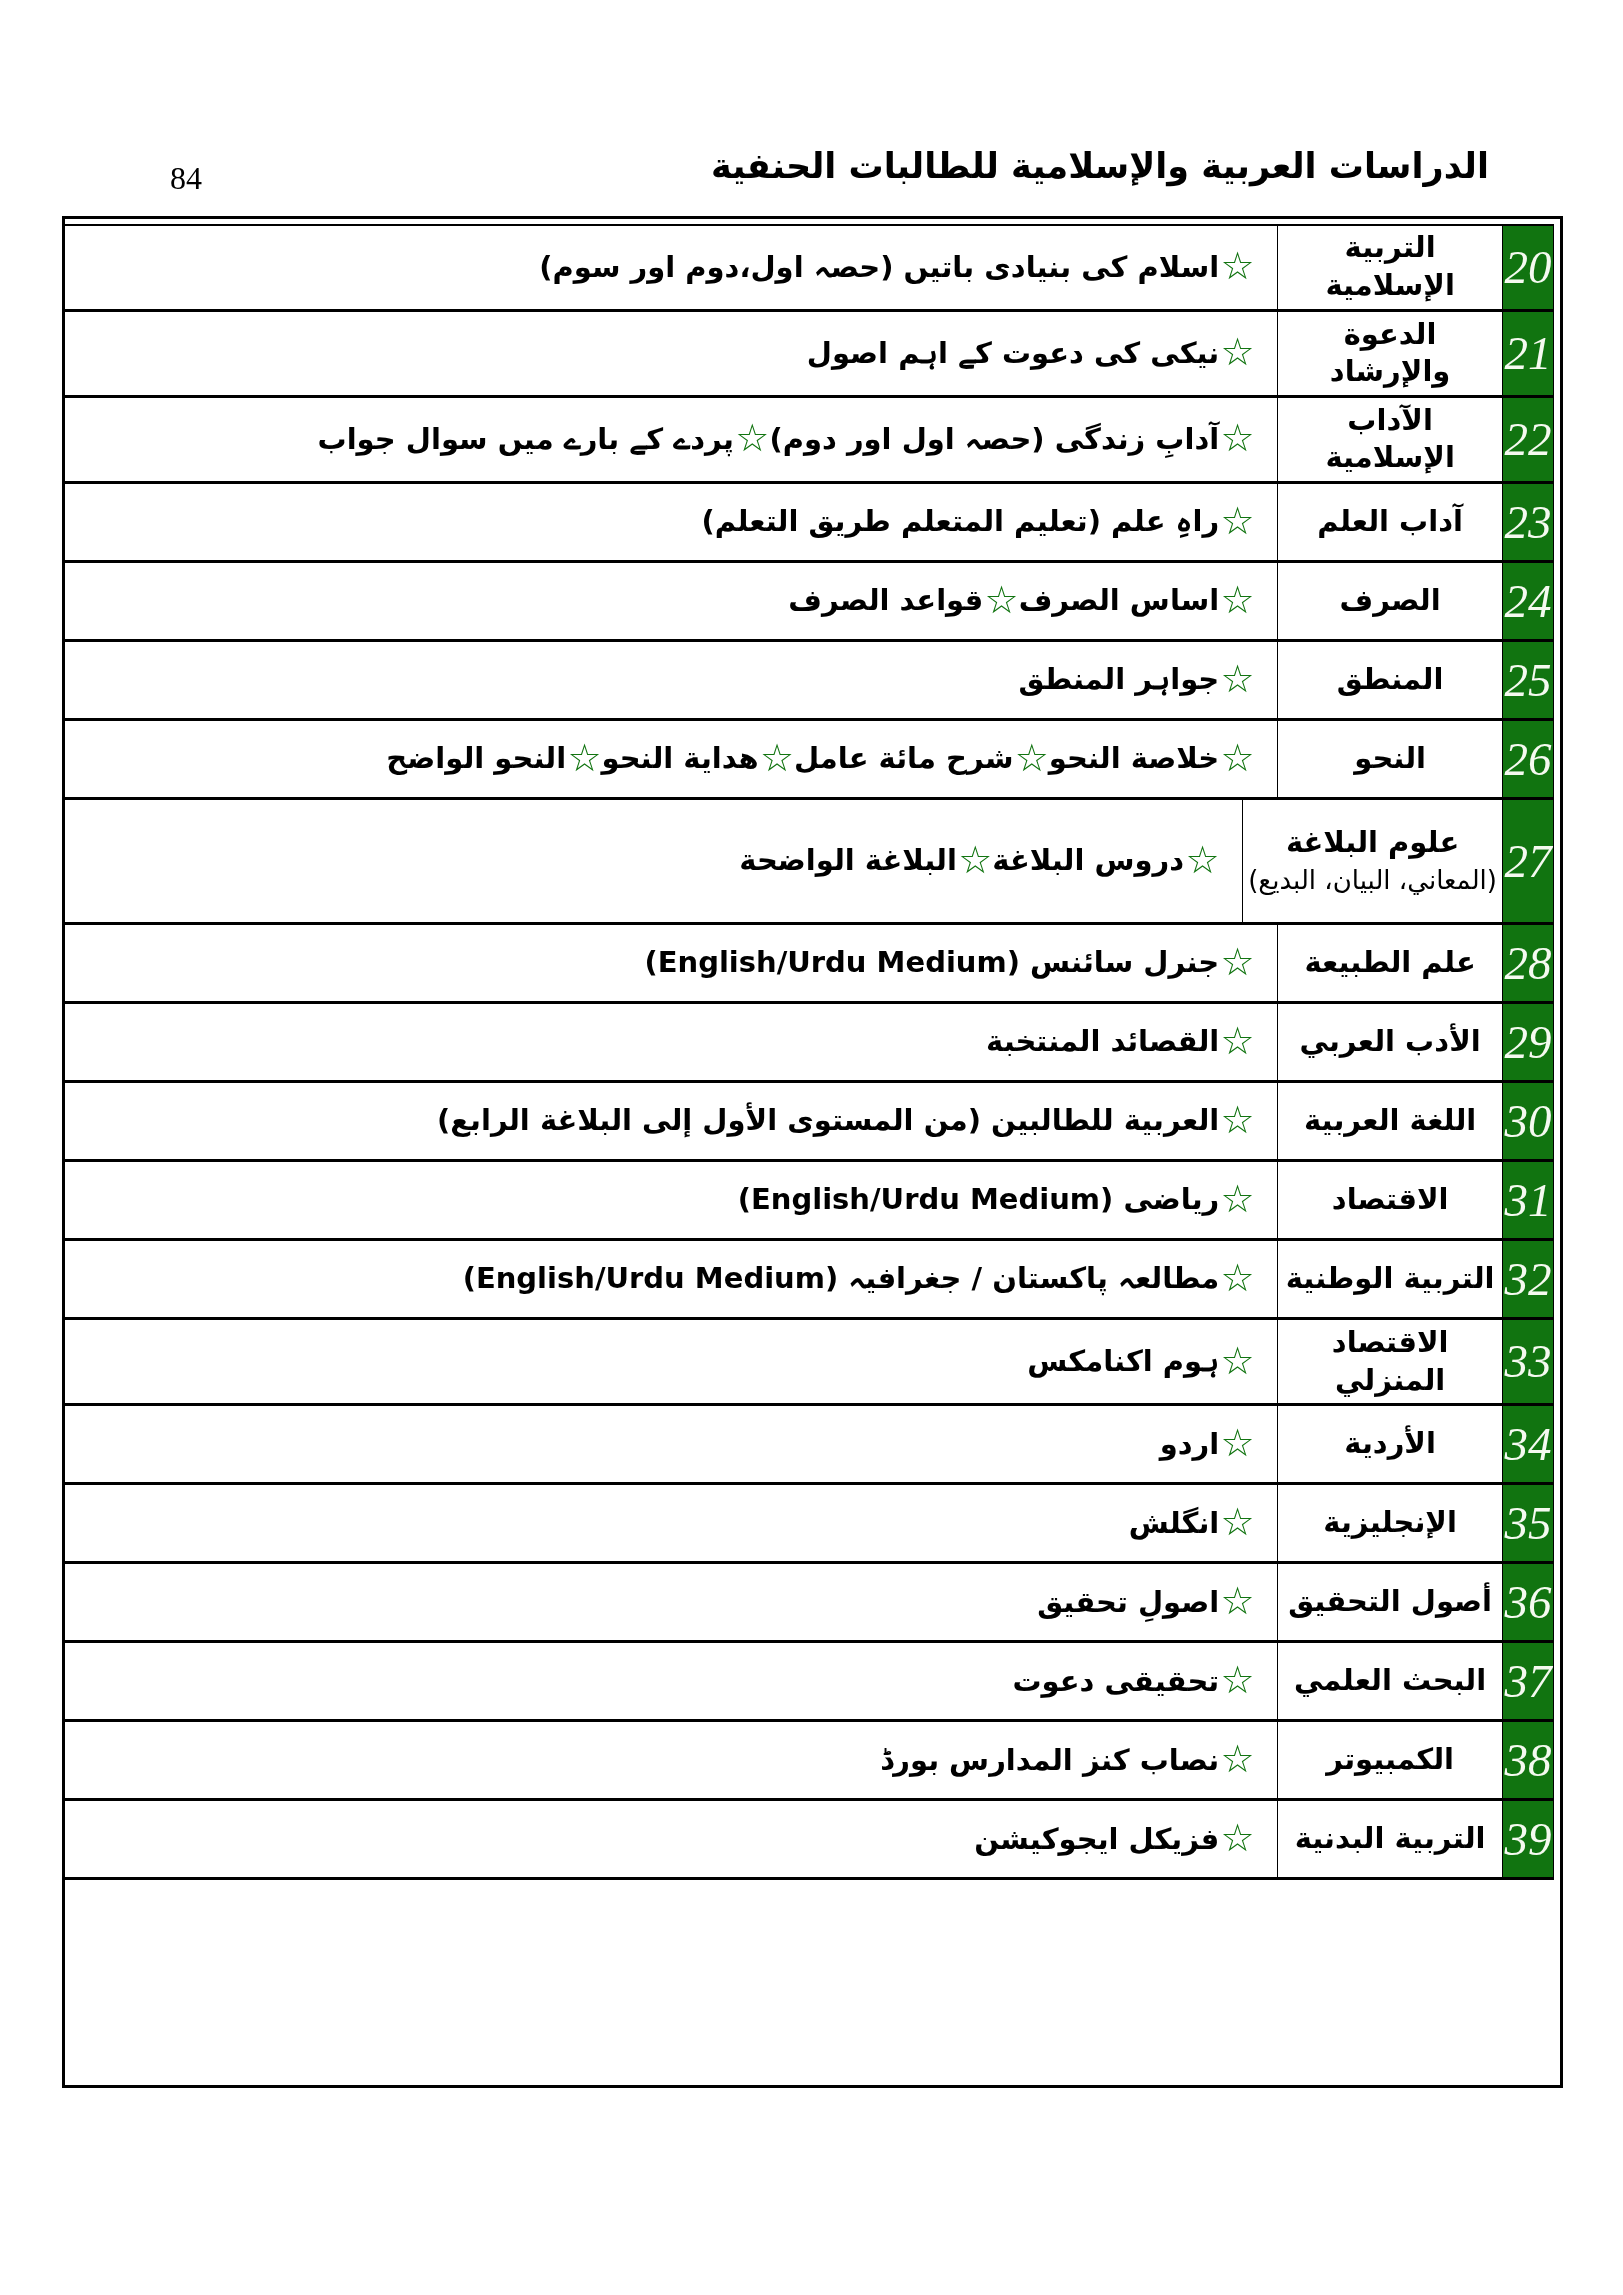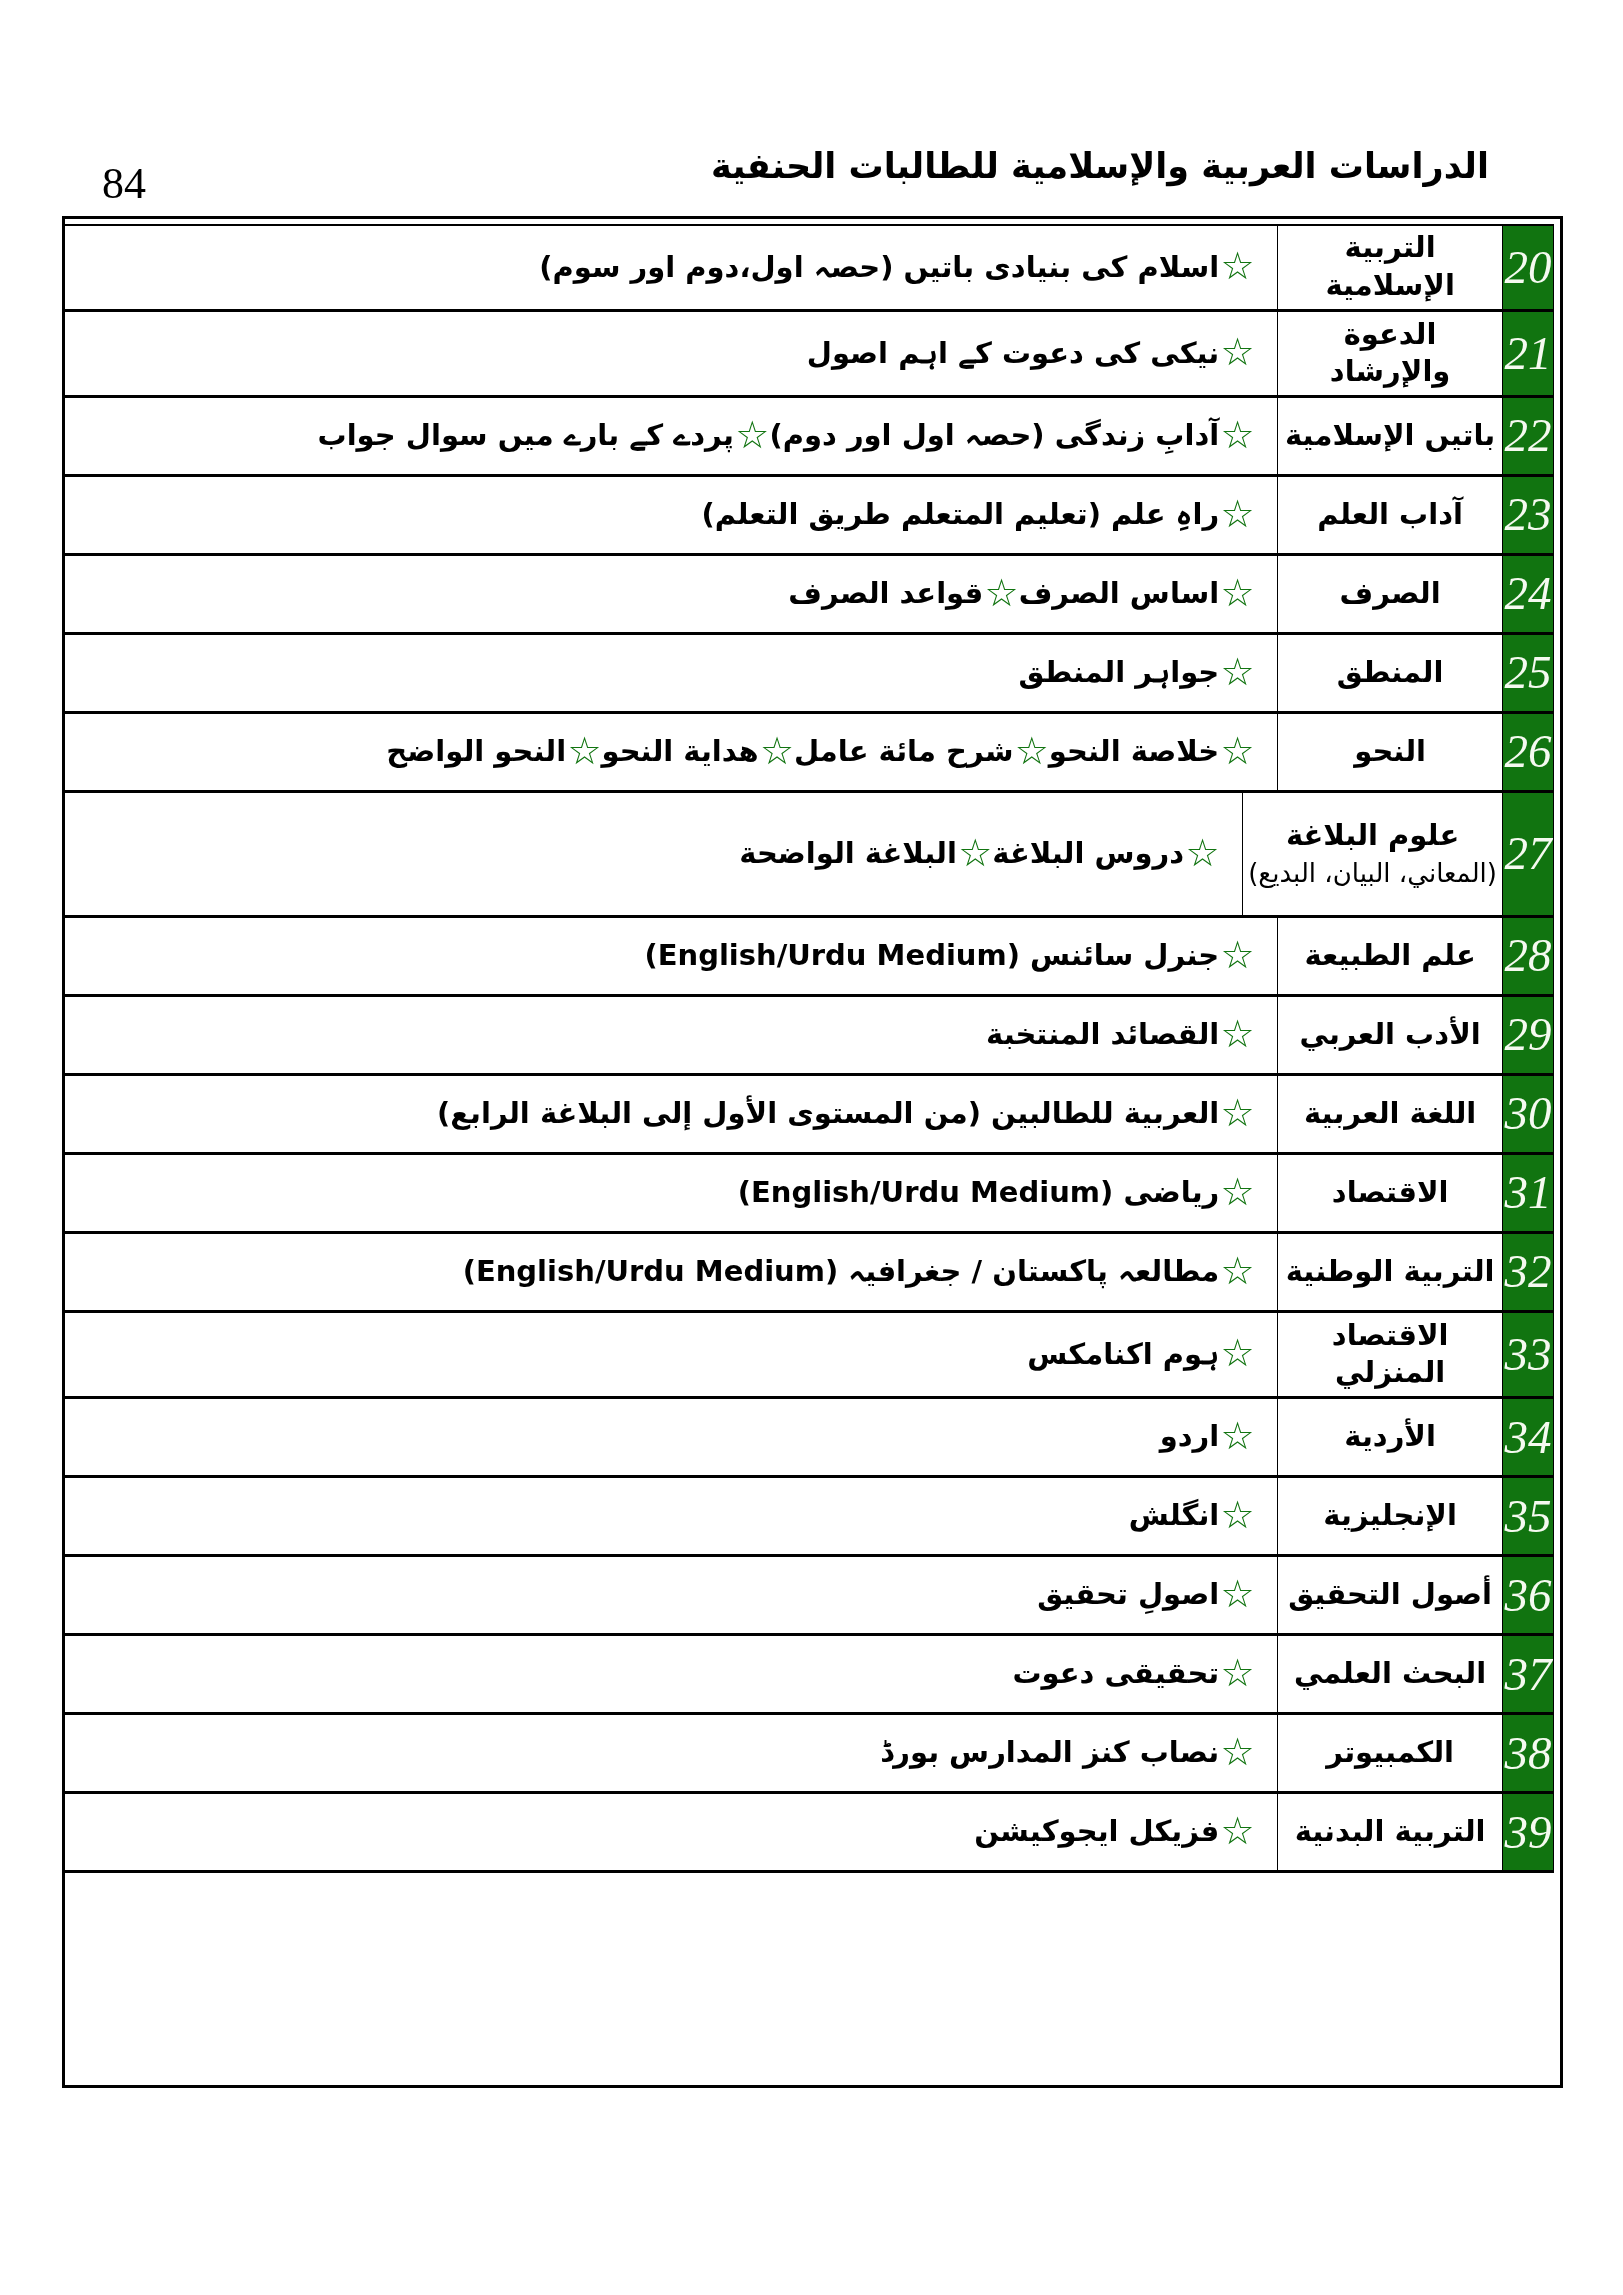--- a/index.html
+++ b/index.html
@@ -16,22 +16,22 @@
     color:var(--ink);
     overflow:hidden;
   }
   
   .header-row{
     position:absolute;left:62px;right:60px;top:145px;
     display:flex;justify-content:space-between;align-items:flex-start;
   }
   .page-number{
     font-family:"Liberation Serif",serif;
-    font-size:44px;line-height:1;
-    margin-left:40px;margin-top:17px;
+    font-size:32px;line-height:1;
+    margin-left:108px;margin-top:17px;
   }
   .header-title{
     direction:rtl;
     font-weight:bold;
     font-size:35px;line-height:1.25;
     margin-right:74px;
   }
   
   .frame{
     position:absolute;left:62px;top:216px;
@@ -136,21 +136,21 @@
               <span>نیکی کی دعوت کے اہم اصول</span>
             </span>
           </div>
   </div>
 
   <div class="row">
     <div class="cell-num">
       <span>22</span>
     </div>
     <div class="cell-subject">
-      <span>باتیں الإسلامية</span>
+      <span>الآداب الإسلامية</span>
 
     </div>
     <div class="cell-content">
             <span class="item">
               <span class="star">☆</span>
               <span>آدابِ زندگی (حصہ اول اور دوم)</span>
             </span>
             <span class="item">
               <span class="star">☆</span>
               <span>پردے کے بارے میں سوال جواب</span>

